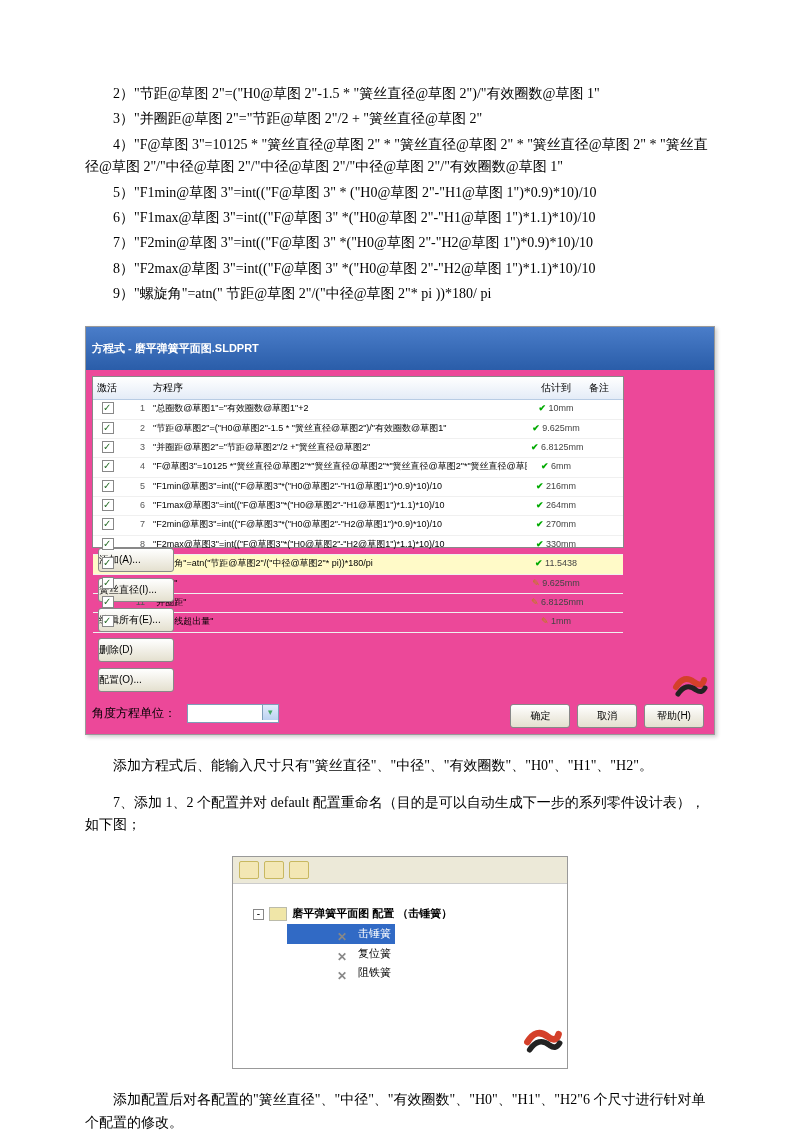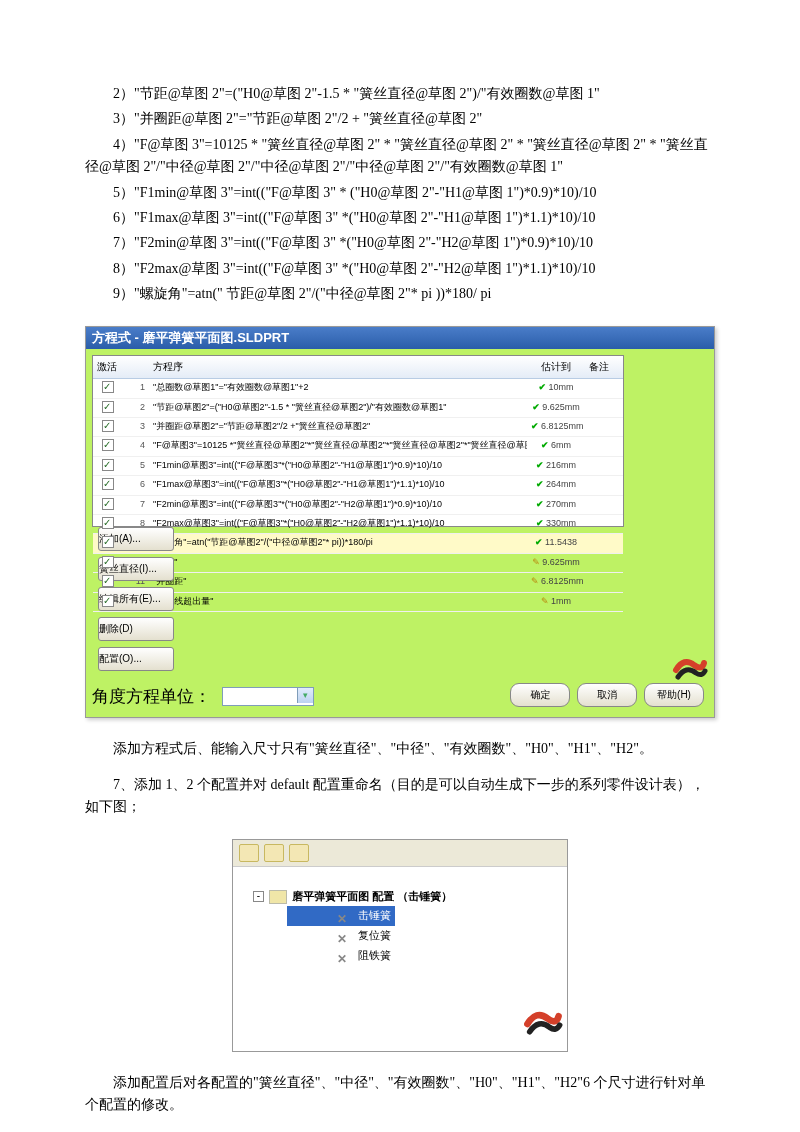--- a/index.html
+++ b/index.html
@@ -1,40 +1,40 @@
 <!DOCTYPE html>
 <html><head>
 <meta charset="utf-8">
 <style>
 body{margin:0;padding:0;font-family:"SimSun","宋体",serif;font-size:14px;line-height:1.6;color:#000;background:#fff;width:800px}
 .page{padding:80px 85px 40px 85px}
 .eq-line{text-indent:28px;margin:3px 0;font-size:14px}
 .dialog{margin:20px auto;width:628px;border:1px solid #999;font-family:"Tahoma","SimSun",sans-serif;font-size:10px;box-shadow:2px 2px 4px rgba(0,0,0,.2)}
-.titlebar{background:linear-gradient(#4a7dc9 0%, #2a5da9 100%);color:#fff;padding:1px 6px;font-size:13px;font-weight:bold}
-.dlg-body{background:#bef264;padding:6px;position:relative}
+.titlebar{background:linear-gradient(#4a7dc9 0%, #2a5da9 100%);color:#fff;padding:13px 6px;font-size:11px;font-weight:bold}
+.dlg-body{background:#ec4899;padding:6px;position:relative}
 .eqpanel{background:#fff;border:1px solid #888;width:530px;height:170px;display:inline-block;vertical-align:top}
 .eqhead{background:linear-gradient(#fff,#e4ecf7);border-bottom:1px solid #b8cce4;display:flex;font-size:10px}
 .eqhead .ch{padding:3px 4px}
 .ch-a{width:22px}.ch-b{width:18px}.ch-c{flex:1}.ch-d{width:50px;text-align:center}.ch-e{width:30px;}
 .eqrow{display:flex;font-size:9px;border-bottom:1px solid #f0f0f0}
 .eqrow.sel{background:#fffac8}
 .eqrow .c{padding:1px 4px;white-space:nowrap;overflow:hidden}
 .c-a{width:22px;text-align:center}.c-b{width:18px;text-align:right;color:#555}.c-c{flex:1;overflow:hidden}.c-d{width:50px;text-align:center;color:#444}.c-e{width:30px;text-align:center}
 .chk{display:inline-block;width:10px;height:10px;border:1px solid #888;background:#fff;position:relative;top:1px}
 .chk:after{content:"✓";position:absolute;top:-3px;left:0;font-size:10px;color:#2a6e2a}
 .vmark{color:#0a0;font-weight:bold}
 .pencil{color:#b8860b}
 .btncol{display:inline-block;vertical-align:top;margin-left:6px;width:76px}
 .winbtn{display:block;width:74px;padding:3px 0;margin-bottom:6px;border:1px solid #888;background:linear-gradient(#fff,#e4e0cf);border-radius:3px;font-size:10px;}
 .bottomrow{margin-top:6px}
-.lbl{font-size:17px;display:inline-block;vertical-align:middle}
+.lbl{font-size:12px;display:inline-block;vertical-align:middle}
 .combo{border:1px solid #7f9db9;background:#fff;width:90px;height:17px;display:inline-block;vertical-align:middle;position:relative;margin-left:8px}
 .combo:after{content:"▾";position:absolute;right:0;top:0;width:15px;height:15px;background:linear-gradient(#e1ecfc,#bcd2f1);border-left:1px solid #7f9db9;text-align:center;font-size:9px;line-height:15px;color:#4a6}
 .rbtns{float:right;margin-right:4px}
-.rbtn{display:inline-block;width:58px;padding:3px 0;border:1px solid #888;background:linear-gradient(#fff,#e4e0cf);border-radius:9px;font-size:10px;text-align:center;margin-left:4px}
+.rbtn{display:inline-block;width:58px;padding:3px 0;border:1px solid #888;background:linear-gradient(#fff,#e4e0cf);border-radius:3px;font-size:10px;text-align:center;margin-left:4px}
 .logo{position:absolute;right:6px;bottom:32px;width:36px;height:30px}
 .logo svg{width:36px;height:30px}
 .para{text-indent:28px;margin:14px 0;font-size:14px}
 .cfg{margin:20px auto;width:334px;border:1px solid #999;font-family:"Tahoma","SimSun",sans-serif;font-size:11px}
 .cfg-tb{background:#ece9d8;padding:4px 6px;border-bottom:1px solid #ccc}
 .tbico{display:inline-block;width:18px;height:16px;background:#f3e7b4;border:1px solid #c8b860;border-radius:2px;margin-right:2px;position:relative;vertical-align:middle}
 .cfg-body{background:#fff;padding:20px 4px 4px 4px;height:160px;position:relative}
 .cfg-line{padding:1px 0 1px 16px;white-space:nowrap}
 .cfg-line2{padding:1px 0 1px 50px}
 .cfg-line2.sel{background:#316ac5;color:#fff;display:inline-block;padding-right:4px}

